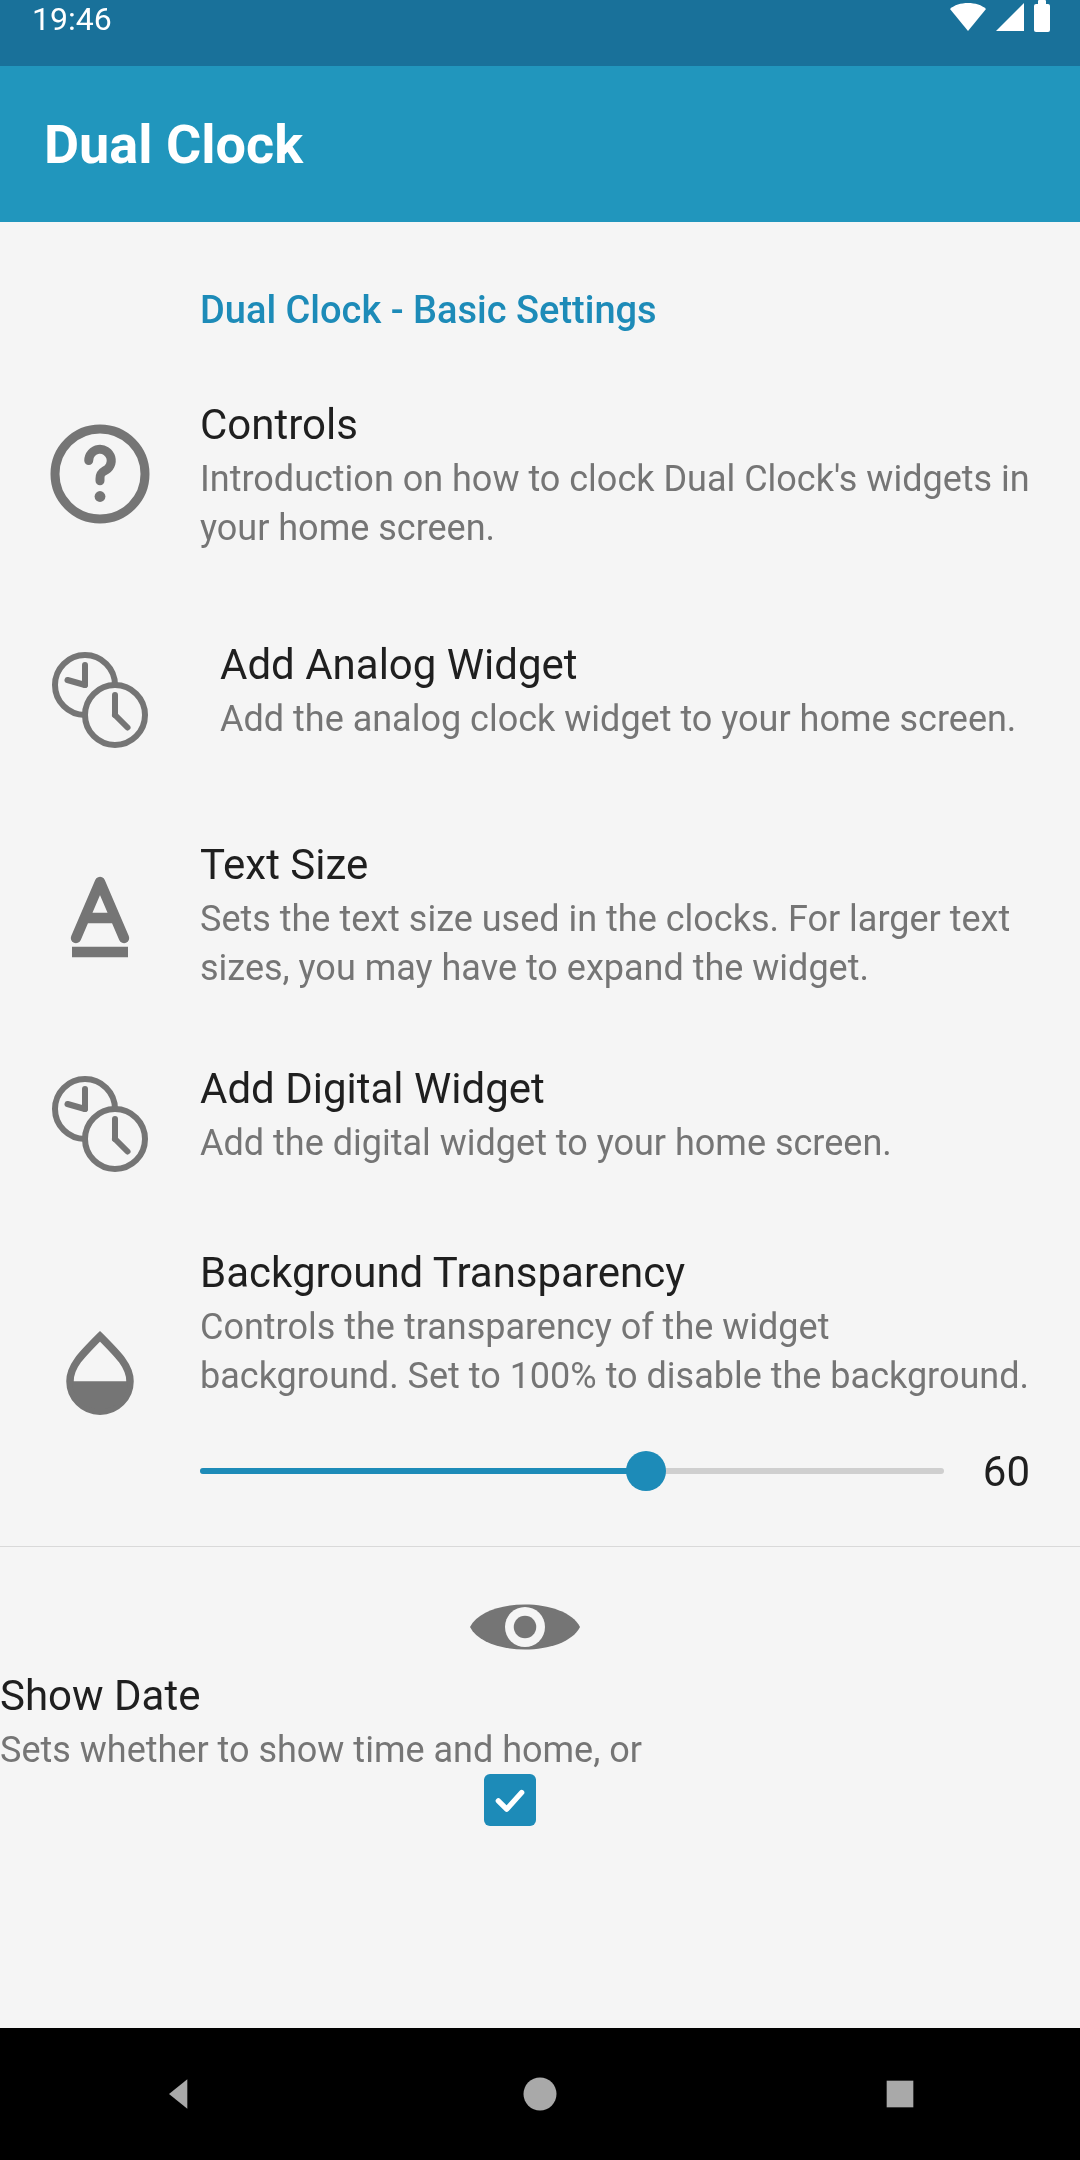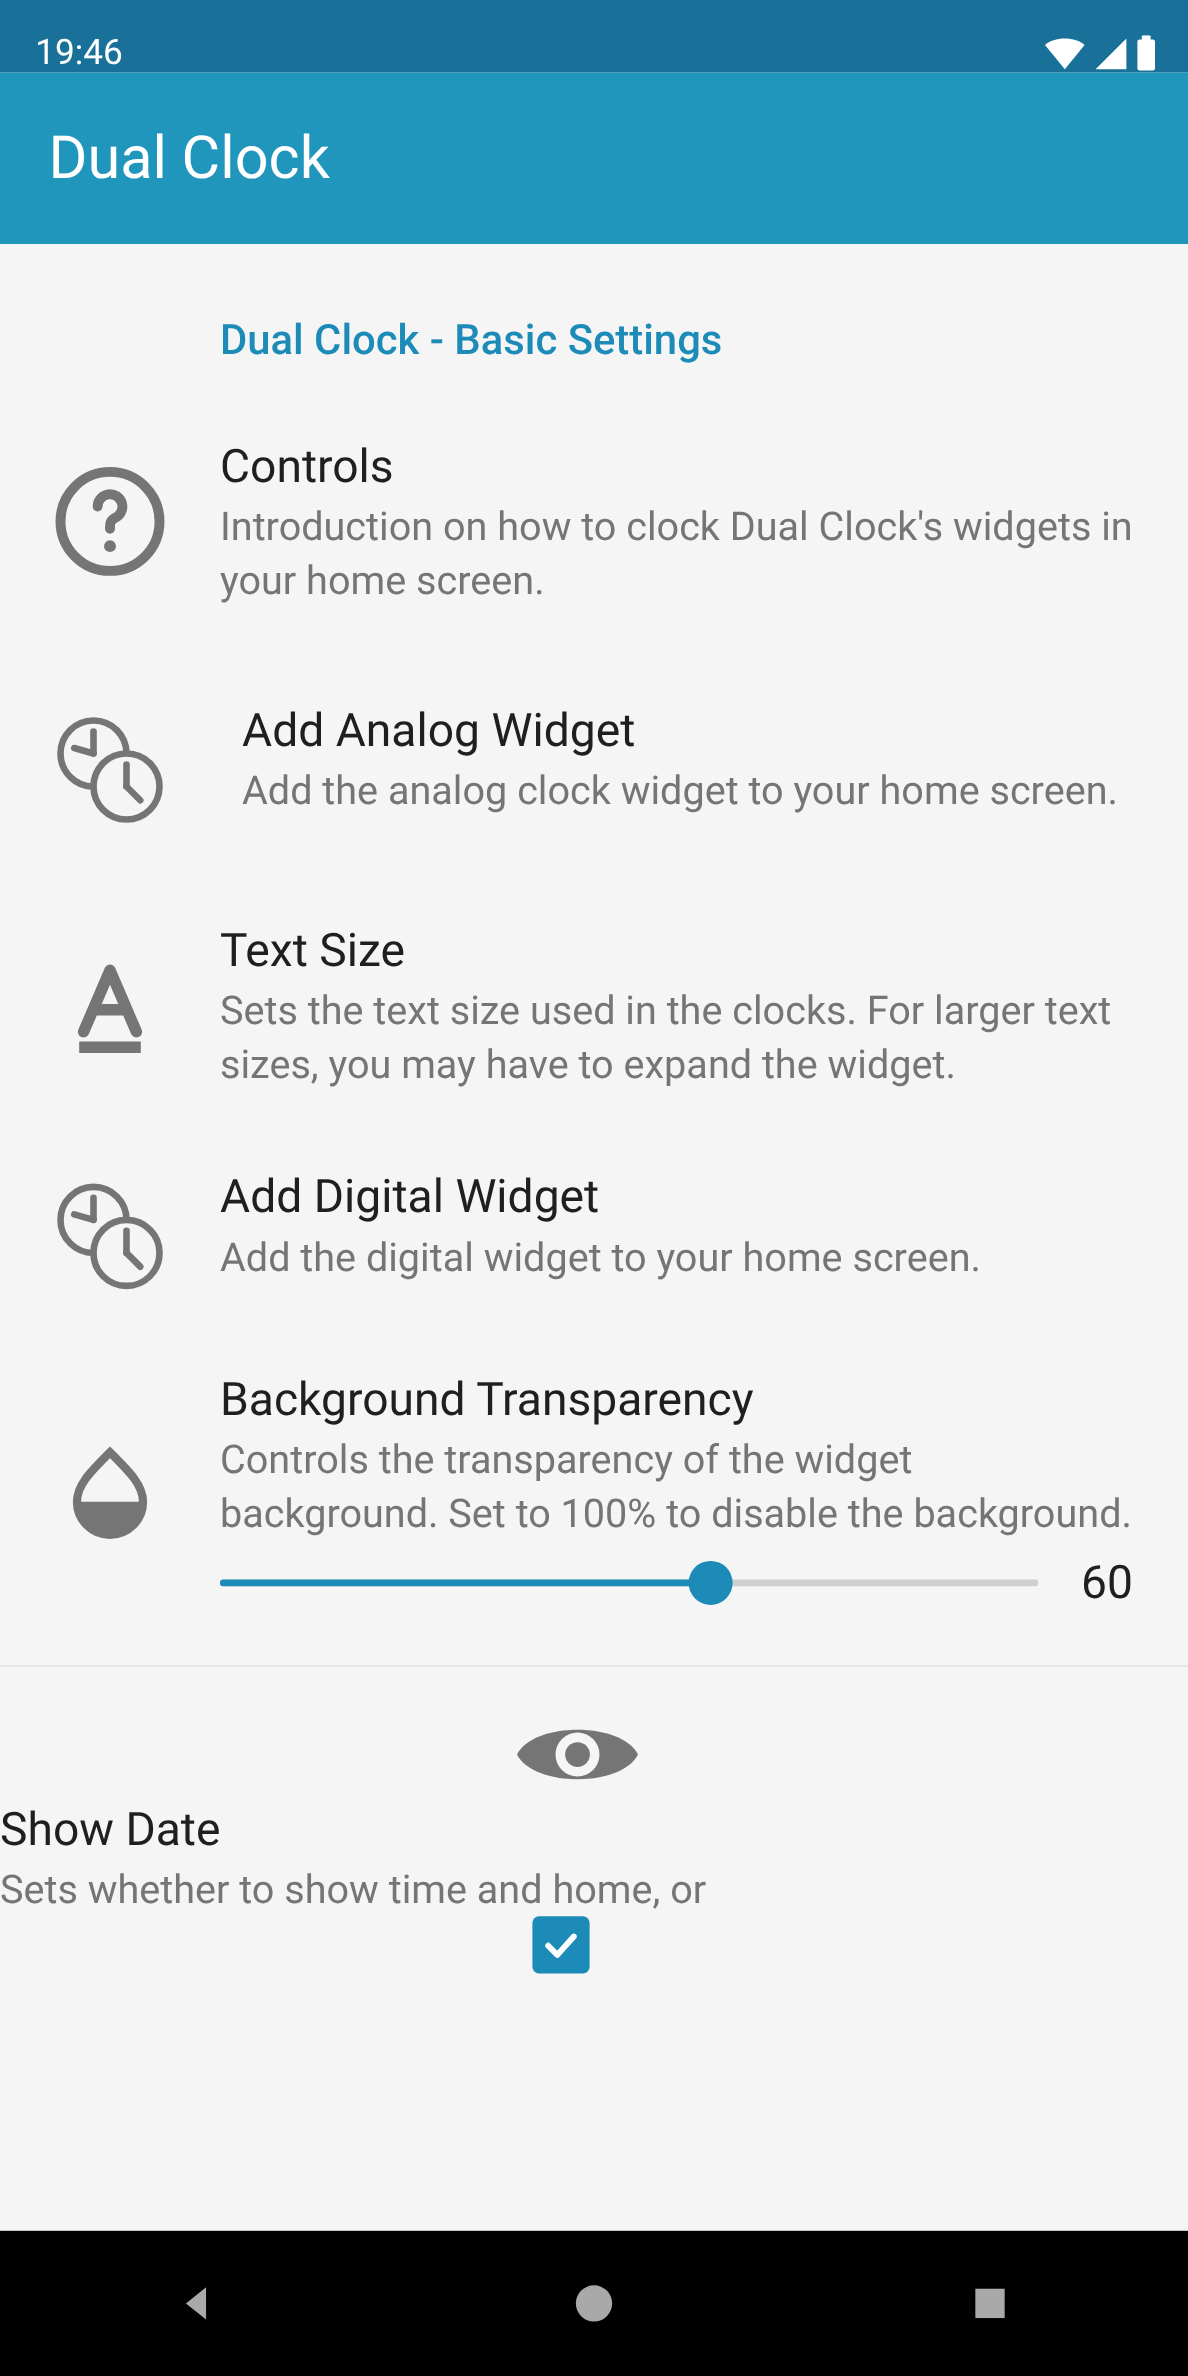--- a/index.html
+++ b/index.html
@@ -21,21 +21,21 @@
       background: #f5f5f5;
       display: flex;
       flex-direction: column;
       position: relative;
     }
     
     .status-bar {
       height: 66px;
       background: #19719a;
       display: flex;
-      align-items: flex-end;
+      align-items: flex-start;
       justify-content: space-between;
       padding: 0 28px 0 32px;
       color: #fff;
     }
     .status-time {
       font-size: 32px;
       font-weight: 400;
     }
     .status-icons {
       display: flex;
@@ -49,21 +49,21 @@
     .app-bar {
       height: 156px;
       background: #2196bd;
       color: #fff;
       display: flex;
       align-items: center;
       padding-left: 44px;
     }
     .app-title {
       font-size: 54px;
-      font-weight: 400;
+      font-weight: 700;
     }
     
     .content {
       flex: 1;
       background: #f5f5f5;
       overflow-y: hidden;
     }
     .section-header {
       padding: 66px 30px 20px 200px;
     }
@@ -116,21 +116,21 @@
     .item-sub {
       color: #757575;
       font-size: 36px;
       font-weight: 400;
       line-height: 1.35;
     }
     
     .slider-row {
       display: flex;
       align-items: center;
-      margin-top: 14px;
+      margin-top: 46px;
       gap: 30px;
     }
     .slider-track {
       flex: 1;
       height: 6px;
       background: #cfcfcf;
       border-radius: 3px;
       position: relative;
     }
     .slider-fill {

